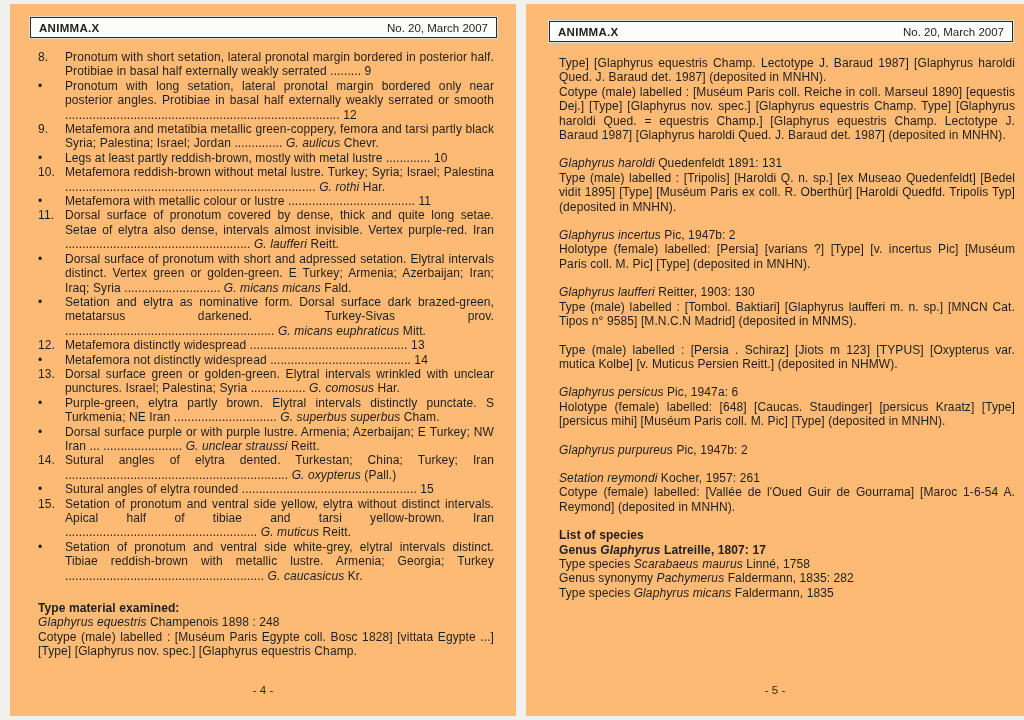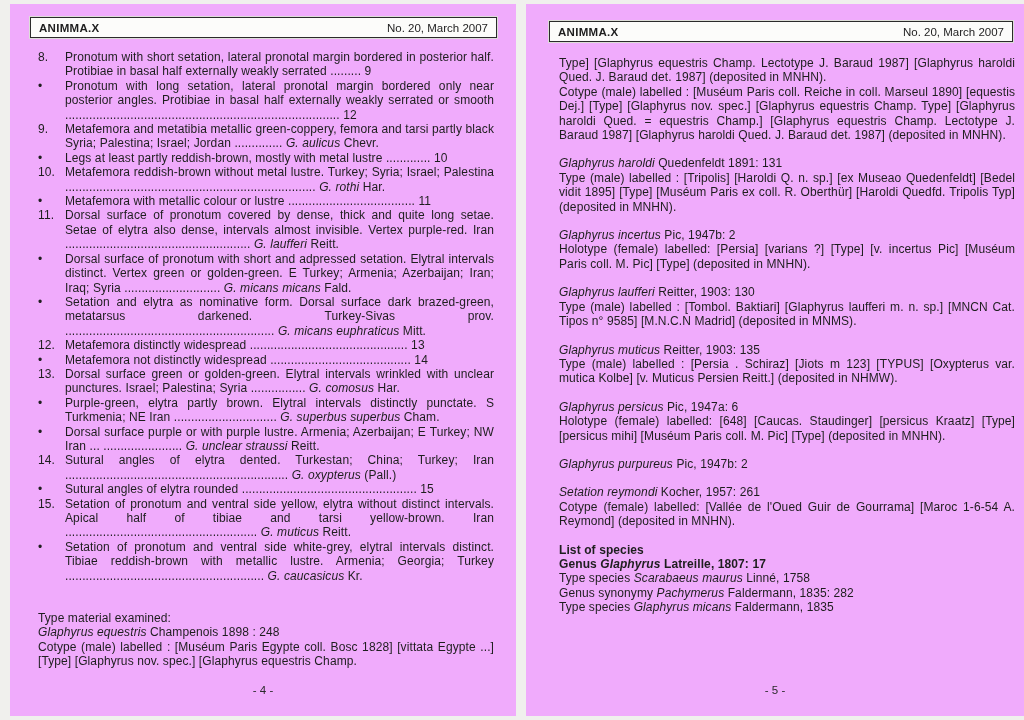--- a/index.html
+++ b/index.html
@@ -3,21 +3,21 @@
 <meta charset="utf-8">
 <style>
   * { box-sizing: border-box; }
   html,body { margin:0; padding:0; }
   .canvas {
     position: relative; width: 1024px; height: 720px;
     background: #f0f0ed;
     font-family: "Liberation Sans", "DejaVu Sans", sans-serif;
     color: #1e1e1e; overflow: hidden;
   }
-  .page { position: absolute; background: #f0abfc; overflow: hidden; }
+  .page { position: absolute; background: #fdba74; overflow: hidden; }
   .page.left  { left: 10px; top: 4px; width: 506px; height: 712px; }
   .page.right { left: 526px; top: 4px; width: 498px; height: 712px; }
 
   .hdr {
     position: absolute; border: 1px solid #2b2b2b;
     box-shadow: 0 0 0 1px #ddddd8;
     display: flex; justify-content: space-between; align-items: center;
     padding: 0 8px; font-size: 11.5px; background: #fcfcfa; height: 21px;
   }
   .page.left  .hdr { left: 20px; top: 13px; width: 467px; }
@@ -27,21 +27,21 @@
   .content {
     position: absolute; font-size: 12px; line-height: 14.4px;
     text-align: justify; letter-spacing: 0.1px;
   }
   .page.left  .content { left: 28px; top: 46px; width: 456px; }
   .page.right .content { left: 33px; top: 52px; width: 456px; }
 
   .key-item { position: relative; padding-left: 27px; }
   .key-item .marker { position: absolute; left: 0; top: 0; }
 
-  .section-heading { font-weight: normal; margin-top: 28px; }
+  .section-heading { font-weight: bold; margin-top: 18px; }
 
   .block { margin-bottom: 14px; }
   .block:last-child { margin-bottom: 0; }
   .content p { margin: 0; }
 
   .i  { font-style: italic; }
   .b  { font-weight: bold; }
   .bi { font-weight: bold; font-style: italic; }
 
   .pg-footer {
@@ -108,21 +108,20 @@
           </div>
           <div class="block">
             <p><span class="i">Glaphyrus incertus</span><span> Pic, 1947b: 2</span></p>
             <p><span>Holotype (female) labelled: [Persia] [varians ?] [Type] [v. incertus Pic] [Muséum Paris coll. M. Pic] [Type] (deposited in MNHN).</span></p>
           </div>
           <div class="block">
             <p><span class="i">Glaphyrus laufferi</span><span> Reitter, 1903: 130</span></p>
             <p><span>Type (male) labelled : [Tombol. Baktiari] [Glaphyrus laufferi m. n. sp.] [MNCN Cat. Tipos n° 9585] [M.N.C.N Madrid] (deposited in MNMS).</span></p>
           </div>
           <div class="block">
-            <p><span class="i">Glaphyrus muticus</span><span> Reitter, 1903: 135</span></p>
             <p><span>Type (male) labelled : [Persia . Schiraz] [Jiots m 123] [TYPUS] [Oxypterus var. mutica Kolbe] [v. Muticus Persien Reitt.] (deposited in NHMW).</span></p>
           </div>
           <div class="block">
             <p><span class="i">Glaphyrus persicus</span><span> Pic, 1947a: 6</span></p>
             <p><span>Holotype (female) labelled: [648] [Caucas. Staudinger] [persicus Kraatz] [Type] [persicus mihi] [Muséum Paris coll. M. Pic] [Type] (deposited in MNHN).</span></p>
           </div>
           <div class="block">
             <p><span class="i">Glaphyrus purpureus</span><span> Pic, 1947b: 2</span></p>
           </div>
           <div class="block">

